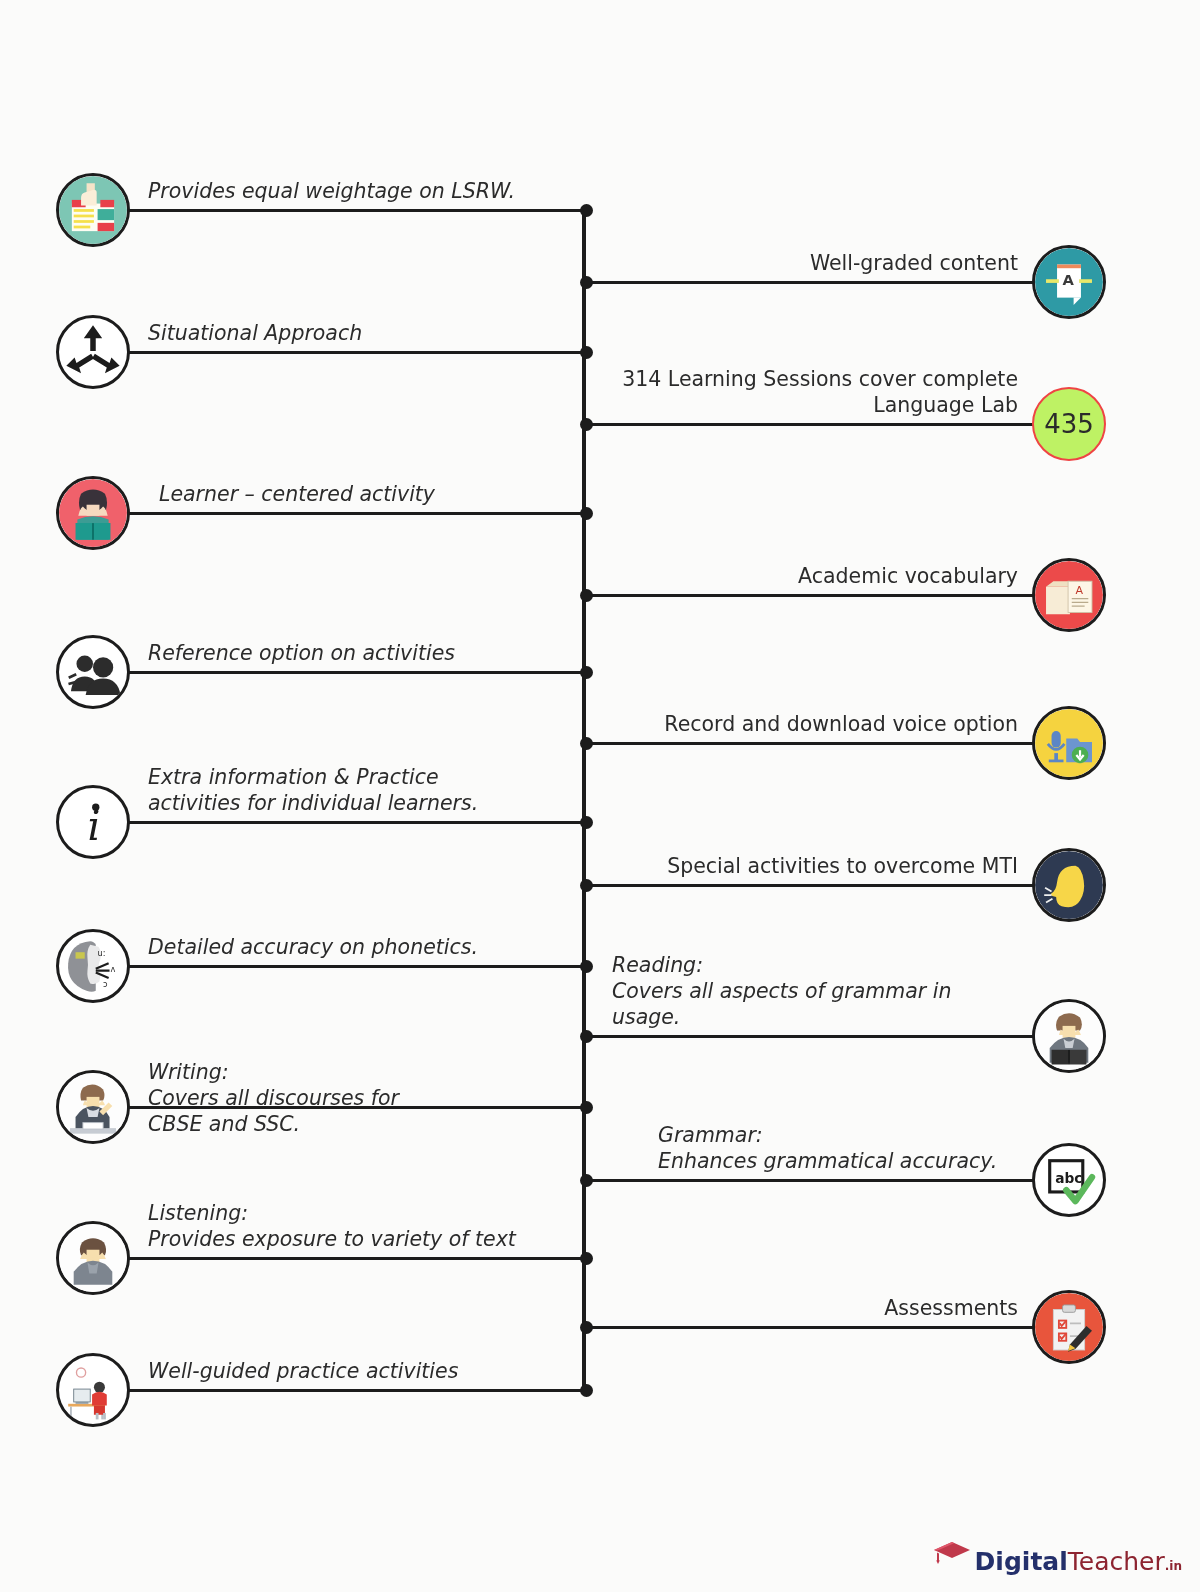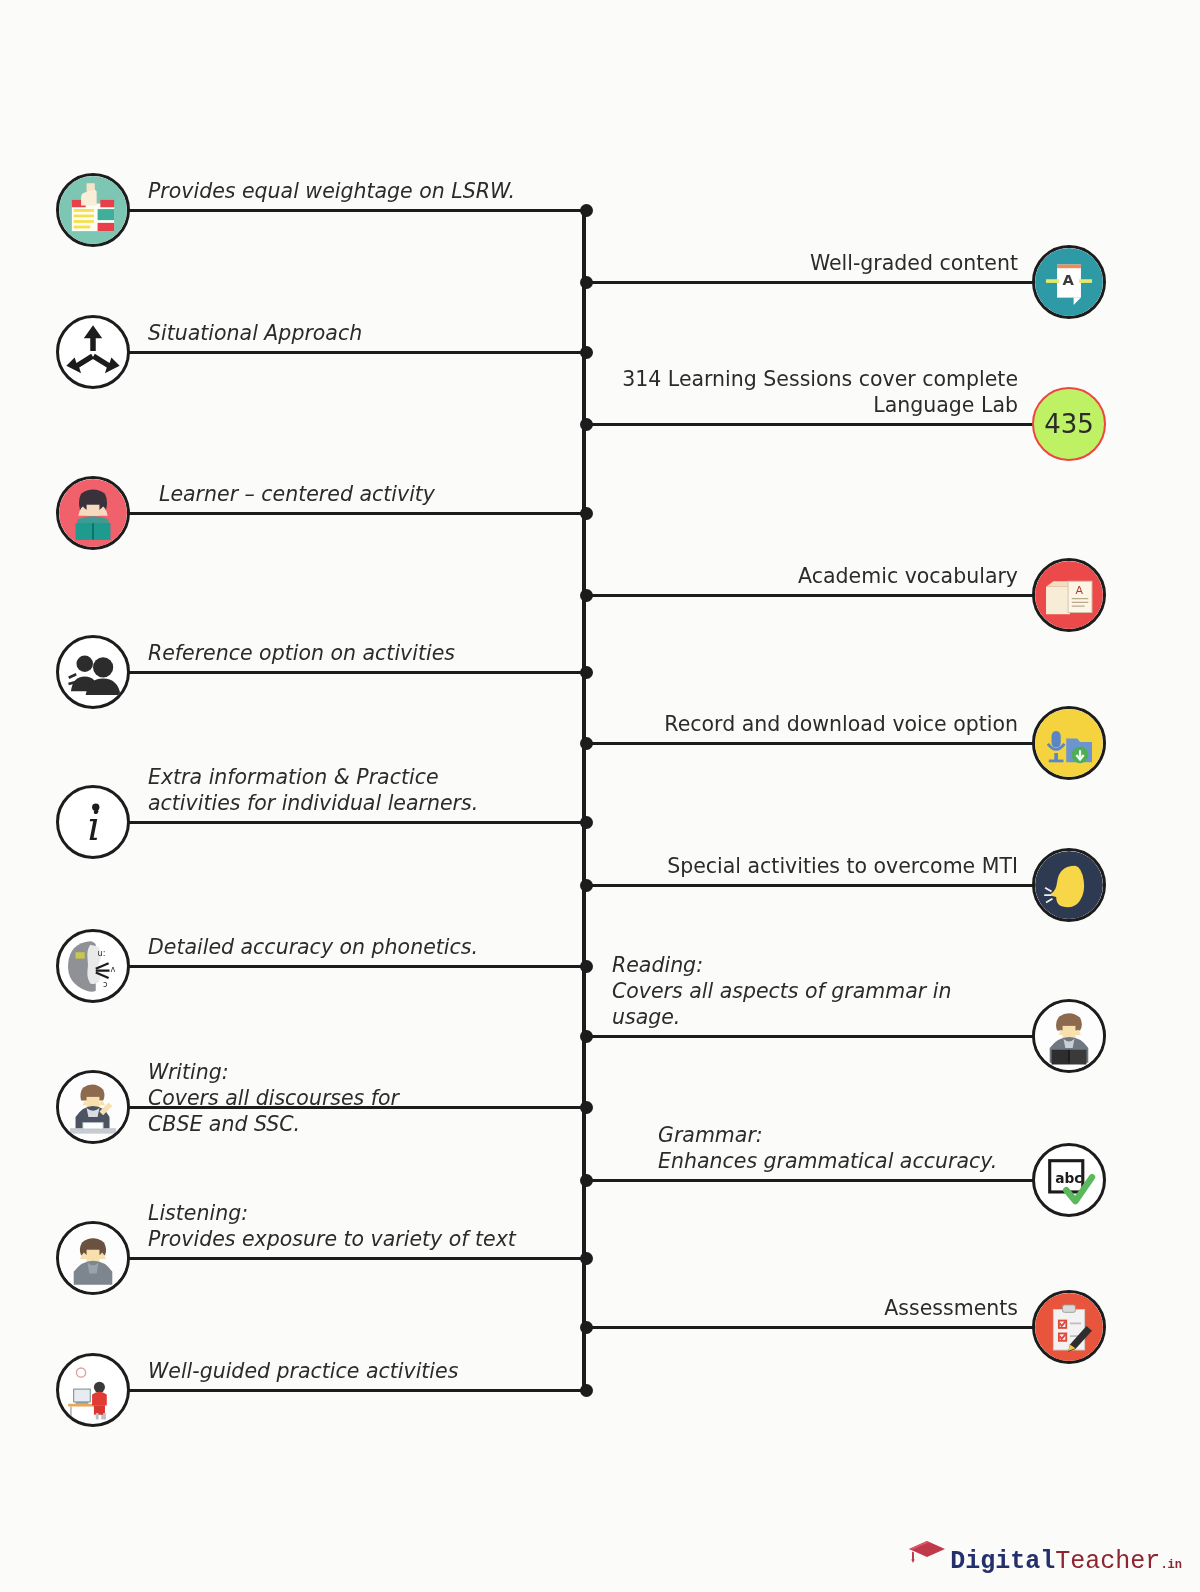--- a/index.html
+++ b/index.html
@@ -87,21 +87,20 @@
   }
   .label.left  { text-align: left; font-style: italic; }
   .label.right { text-align: right; }
 
   
   .logo {
     position: absolute;
     right: 18px; bottom: 18px;
     display: flex; align-items: flex-end;
     z-index: 6;
-    font-family: Liberation Mono, monospace;
   }
   .logo-cap { margin-right: 2px; margin-bottom: 5px; }
   .logo-text { font-size: 25px; font-weight: bold; line-height: 1; }
   .logo-digital { color: #24306b; }
   .logo-teacher { color: #8d2430; font-weight: normal; }
   .logo-in { color: #8d2430; font-size: 12px; font-weight: bold; }
 </style>
 </head>
 <body>
 

